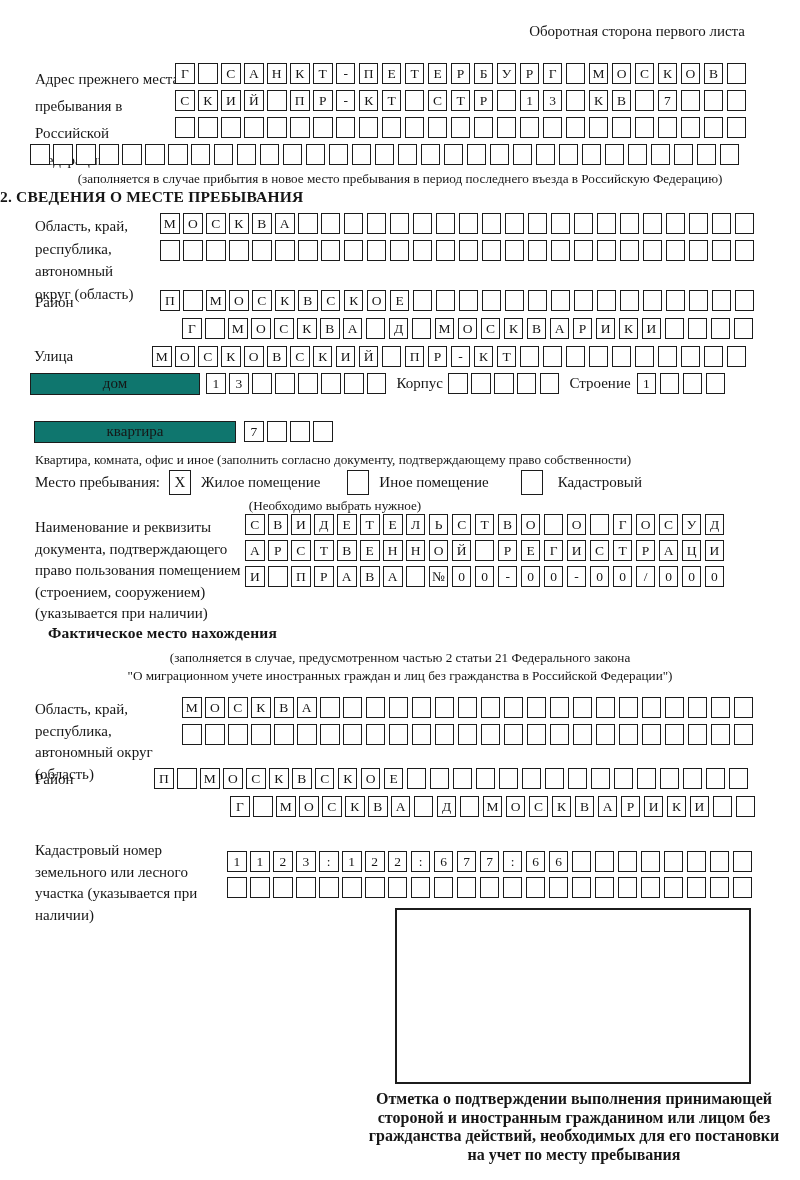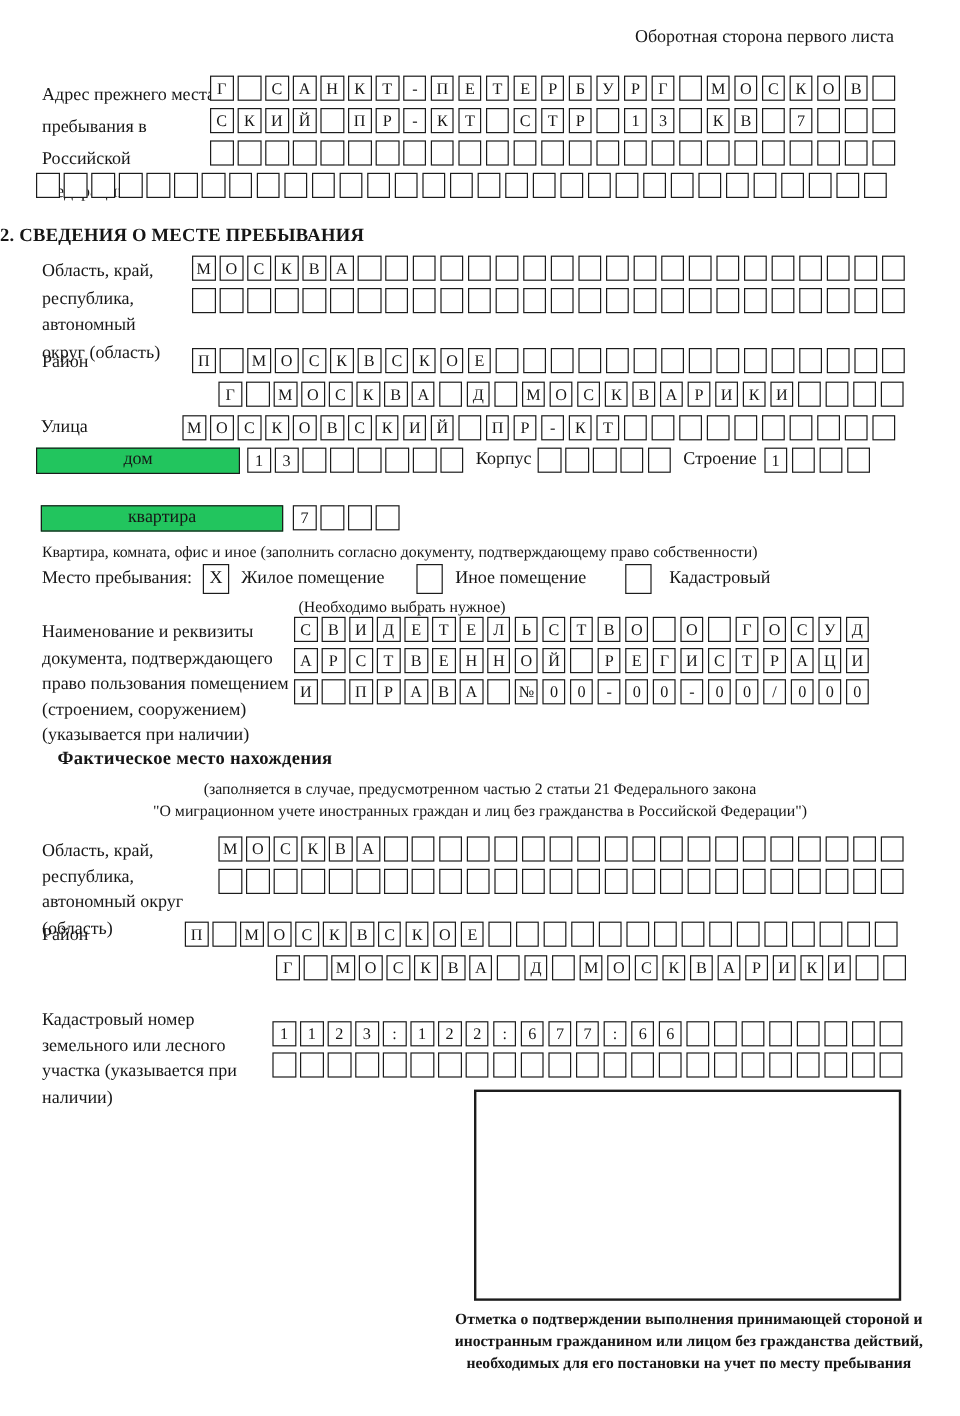--- a/index.html
+++ b/index.html
@@ -24,30 +24,30 @@
     width:17.6px;height:19px;
     border:1.7px solid #1c1c1c;
     display:flex;align-items:center;justify-content:center;
     font-size:13.5px;line-height:1;
     background:#fff;
   }
   .rowflex{display:flex;align-items:center;}
   .wbox{
     border:1.7px solid #1c1c1c;height:19.5px;
     display:flex;align-items:center;justify-content:center;
-    font-size:15px;background:#22c55e;flex:0 0 auto;
+    font-size:15px;background:#0f766e;flex:0 0 auto;
   }
   .checkbox{
     flex:0 0 auto;width:20px;height:23px;
     border:1.7px solid #1c1c1c;
     display:flex;align-items:center;justify-content:center;
     font-size:15px;background:#fff;
   }
   .stamp-box{border:2px solid #1c1c1c;background:#fff;}
-  .stamp-cap{font-size:13px;font-weight:bold;text-align:center;line-height:18.5px;}
+  .stamp-cap{font-size:16px;font-weight:bold;text-align:center;line-height:18.5px;}
 </style>
 </head>
 <body>
 
 <div class="page">
 
   <div class="abs top-note" style="top:23px;right:55px;">Оборотная сторона первого листа</div>
 
   <div class="abs label" style="left:35px;top:66px;width:148px;line-height:27px;">Адрес прежнего места пребывания в Российской Федерации</div>
   <div class="abs cellrow" style="left:175px;top:63px;">
@@ -157,20 +157,21 @@
       <div class="cell"></div>
       <div class="cell"></div>
       <div class="cell"></div>
       <div class="cell"></div>
       <div class="cell"></div>
       <div class="cell"></div>
       <div class="cell"></div>
       <div class="cell"></div>
       <div class="cell"></div>
     </div>
+  <div class="abs cap cap-center" style="left:0;top:171px;">(заполняется в случае прибытия в новое место пребывания в период последнего въезда в Российскую Федерацию)</div>
 
   <div class="abs hdr" style="left:0;top:188px;">2. СВЕДЕНИЯ О МЕСТЕ ПРЕБЫВАНИЯ</div>
 
   <div class="abs label" style="left:35px;top:215px;width:116px;line-height:22.5px;">Область, край, республика, автономный округ (область)</div>
   <div class="abs cellrow" style="left:160px;top:213px;">
       <div class="cell">М</div>
       <div class="cell">О</div>
       <div class="cell">С</div>
       <div class="cell">К</div>
       <div class="cell">В</div>

